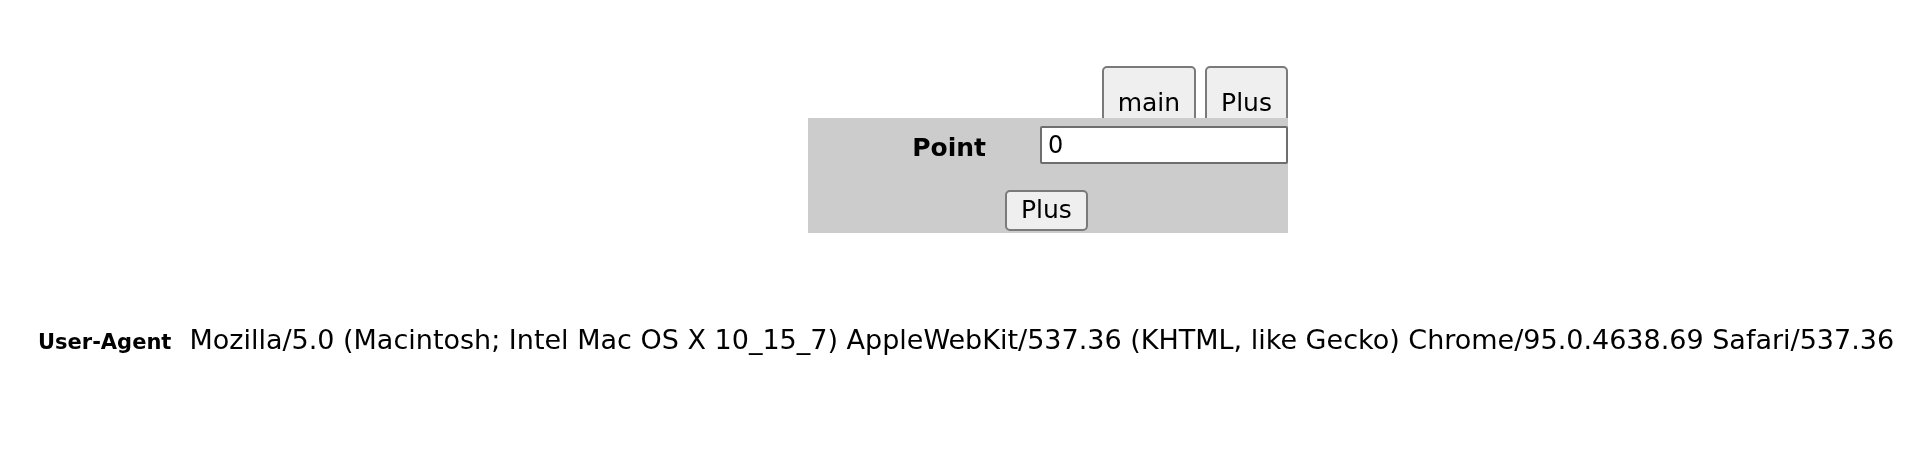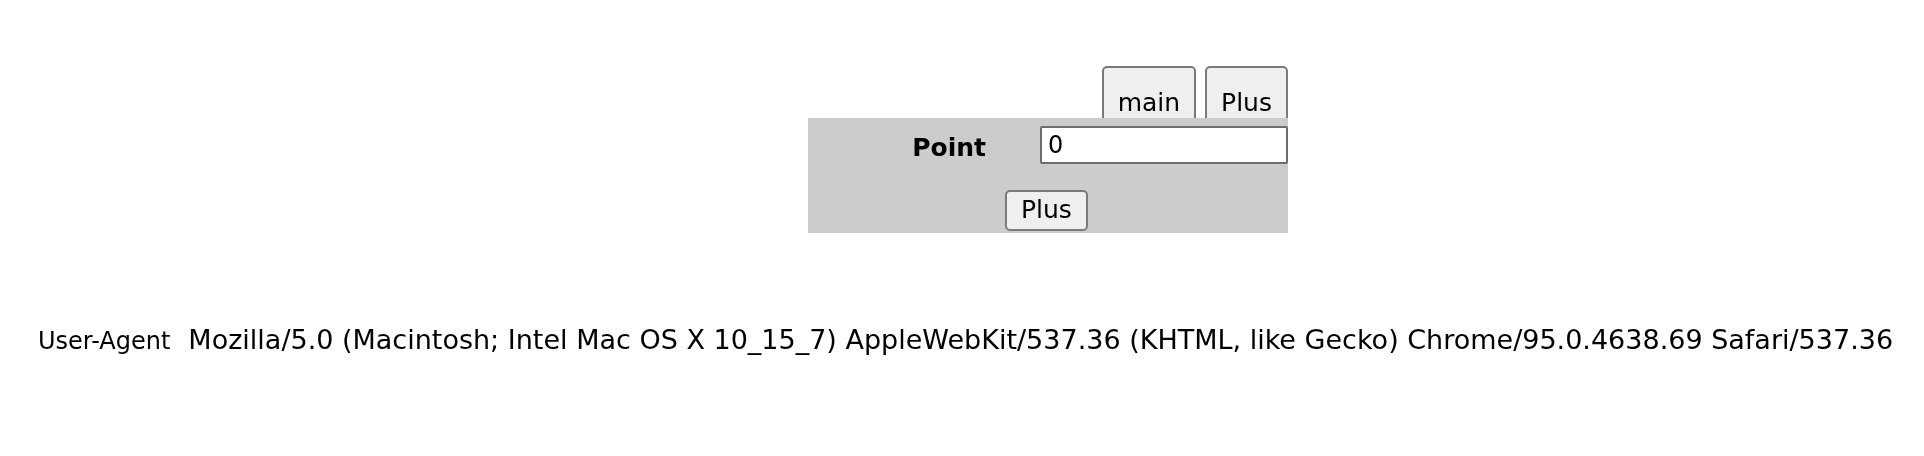--- a/index.html
+++ b/index.html
@@ -112,22 +112,22 @@
     left: 38px;
     top: 326px;
     border-collapse: collapse;
   }
   .info-table td {
     padding: 0;
     vertical-align: baseline;
     white-space: nowrap;
   }
   .info-key {
-    font-size: 24px;
-    font-weight: normal;
+    font-size: 21px;
+    font-weight: bold;
     line-height: 1;
     padding-right: 18px !important;
     padding-bottom: 34px !important;
   }
   .info-val {
     font-size: 27px;
     font-weight: normal;
     line-height: 1;
     padding-bottom: 34px !important;
     margin-left: 35px;

